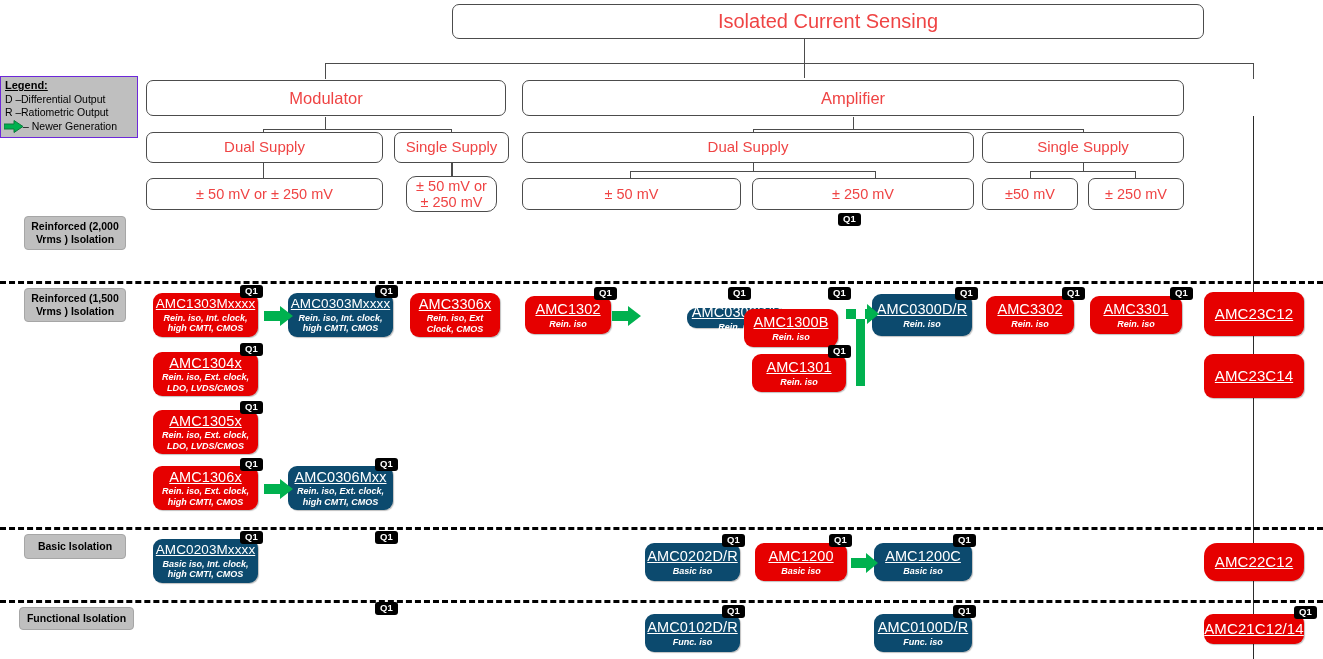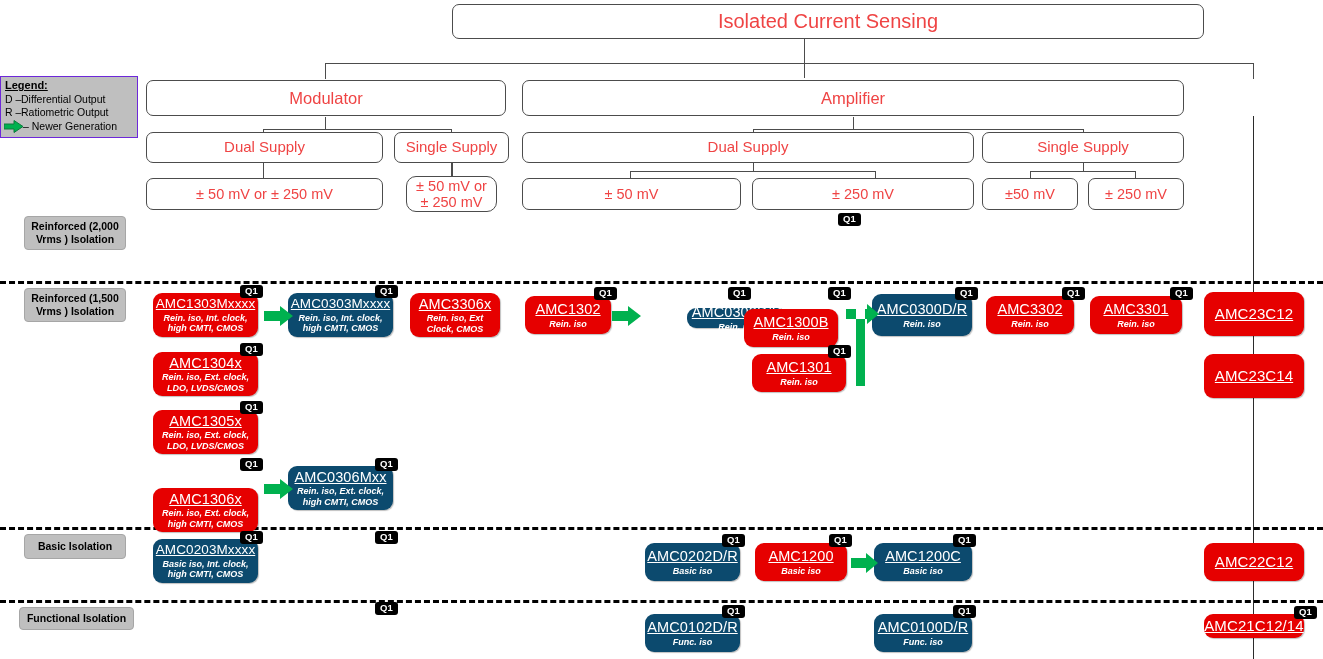--- a/index.html
+++ b/index.html
@@ -278,21 +278,21 @@
   <div class="part red nodesc" style="left:1204px;top:354px;width:100px;height:44px;">
     <span class="pname">AMC23C14</span>
   </div>
 
   <div class="part red" style="left:153px;top:410px;width:105px;height:44px;">
     <span class="pname">AMC1305x</span>
     <span class="pdesc">Rein. iso, Ext. clock, LDO, LVDS/CMOS</span>
   </div>
   <div class="q1" style="left:240px;top:401px;">Q1</div>
 
-  <div class="part red" style="left:153px;top:488px;width:105px;height:44px;">
+  <div class="part red" style="left:153px;top:466px;width:105px;height:44px;">
     <span class="pname">AMC1306x</span>
     <span class="pdesc">Rein. iso, Ext. clock, high CMTI, CMOS</span>
   </div>
   <div class="q1" style="left:240px;top:458px;">Q1</div>
 
   <div class="part green" style="left:288px;top:466px;width:105px;height:44px;">
     <span class="pname">AMC0306Mxx</span>
     <span class="pdesc">Rein. iso, Ext. clock, high CMTI, CMOS</span>
   </div>
   <div class="q1" style="left:375px;top:458px;">Q1</div>
@@ -316,36 +316,36 @@
     <span class="pdesc">Basic iso</span>
   </div>
   <div class="q1" style="left:829px;top:534px;">Q1</div>
 
   <div class="part green" style="left:874px;top:543px;width:98px;height:38px;">
     <span class="pname">AMC1200C</span>
     <span class="pdesc">Basic iso</span>
   </div>
   <div class="q1" style="left:953px;top:534px;">Q1</div>
 
-  <div class="part red nodesc" style="left:1204px;top:543px;width:100px;height:38px;">
+  <div class="part red nodesc" style="left:1204px;top:543px;width:100px;height:38px;border-radius:13px;">
     <span class="pname">AMC22C12</span>
   </div>
 
   <div class="q1" style="left:375px;top:602px;">Q1</div>
 
   <div class="part green" style="left:645px;top:614px;width:95px;height:38px;">
     <span class="pname">AMC0102D/R</span>
     <span class="pdesc">Func. iso</span>
   </div>
   <div class="q1" style="left:722px;top:605px;">Q1</div>
 
   <div class="part green" style="left:874px;top:614px;width:98px;height:38px;">
     <span class="pname">AMC0100D/R</span>
     <span class="pdesc">Func. iso</span>
   </div>
   <div class="q1" style="left:953px;top:605px;">Q1</div>
 
-  <div class="part red nodesc" style="left:1204px;top:614px;width:100px;height:24px;">
+  <div class="part red nodesc" style="left:1204px;top:614px;width:100px;height:30px;">
     <span class="pname">AMC21C12/14</span>
   </div>
   <div class="q1" style="left:1294px;top:606px;">Q1</div>
 
 </div>
 
 </body></html>

